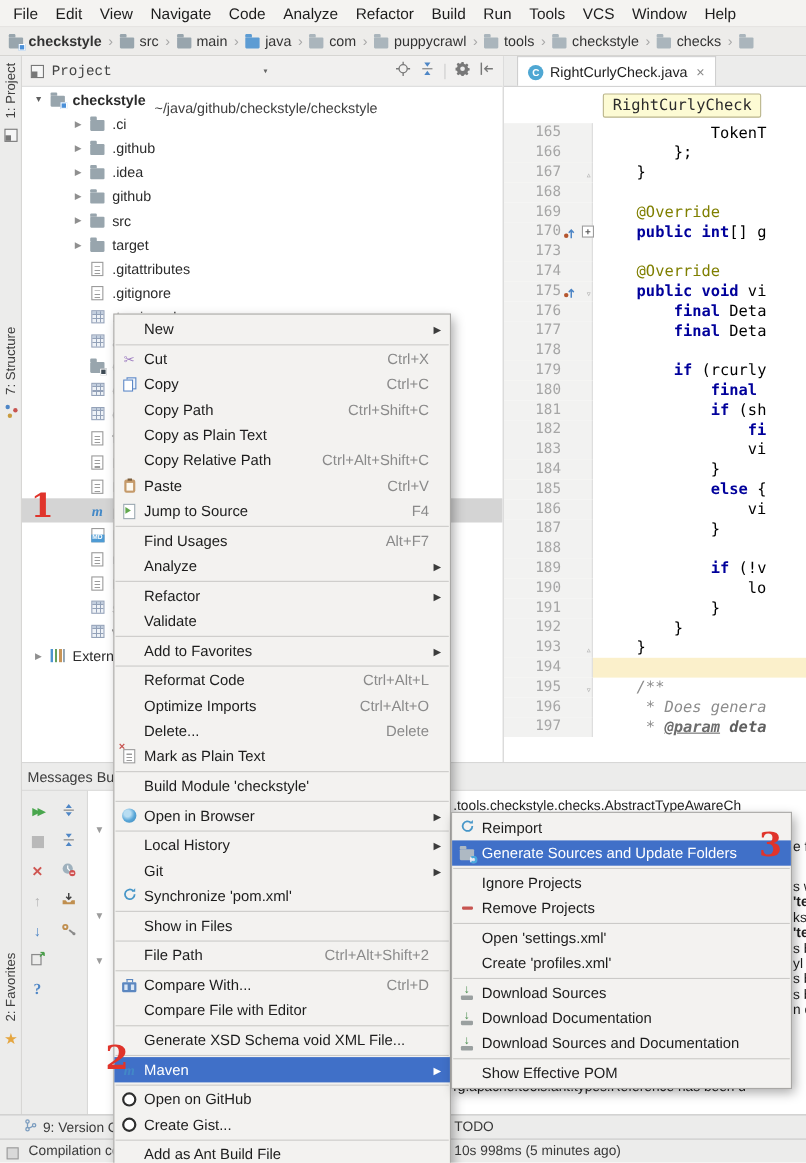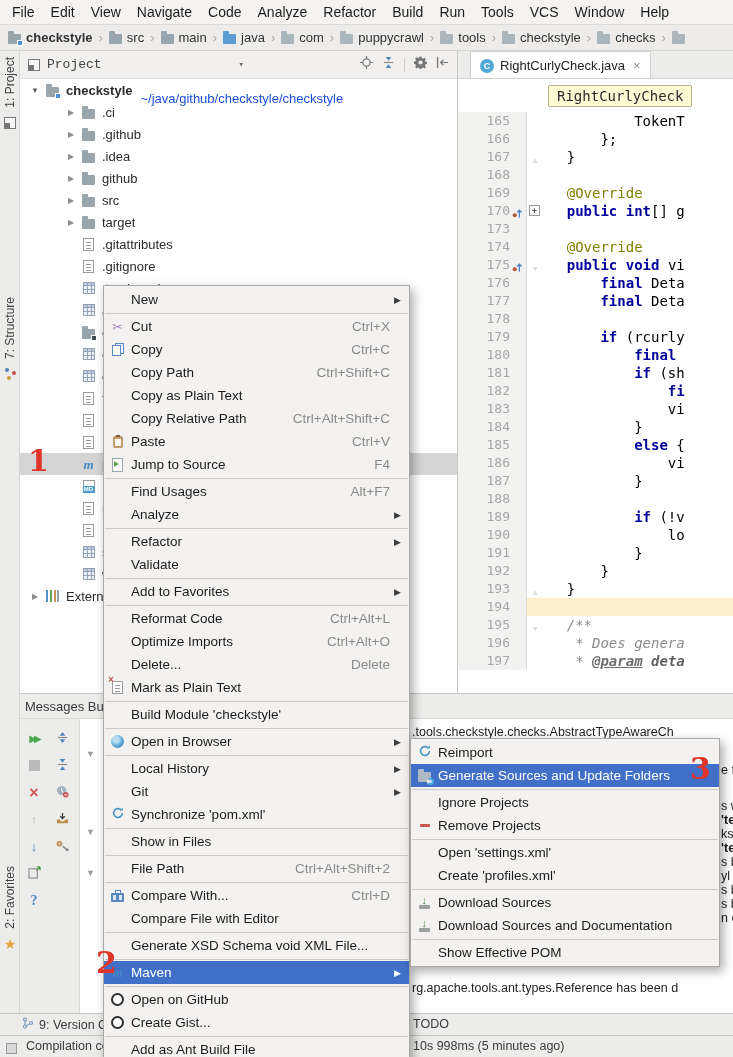--- a/index.html
+++ b/index.html
@@ -31,34 +31,34 @@
   .ph-icons{margin-left:auto;display:flex;align-items:center;gap:9px;}
   .ph-divider{width:1px;height:14px;background:#ccc;}
   #tree{position:absolute;top:28px;left:0;right:0;bottom:0;font-size:13px;color:#2b2b2b;overflow:hidden;}
   .trow{height:22px;display:flex;align-items:center;white-space:nowrap;}
   .trow.sel{background:#d4d4d4;}
   .trow.lvl0{padding-left:6px}.trow.lvl1{padding-left:42px}
   .t-arrow{width:18px;text-align:center;color:#8f8f8f;font-size:8px;flex:none;}
   .t-arrow.exp{color:#5f5f5f;}
   .t-ico{width:17px;flex:none;display:flex;justify-content:center;margin-right:5px;}
   .t-label.bold{font-weight:bold;}
-  .t-path{color:#1d4ed8;margin-left:8px;margin-top:16px;}
+  .t-path{color:#404040;margin-left:8px;margin-top:16px;}
   
   #editor{position:absolute;left:458px;top:51px;width:275px;height:642px;background:#fff;
     box-sizing:border-box;overflow:hidden;}
   .tabbar{height:28px;background:#ececeb;border-bottom:1px solid #d0d0d0;display:flex;
     align-items:flex-end;padding-left:12px;box-sizing:border-box;}
   .tab{height:27px;background:#fff;border:1px solid #cfcfcf;border-bottom:none;display:flex;
     align-items:center;gap:6px;padding:0 9px;font-size:13px;color:#222;box-sizing:border-box;}
   .tab-close{color:#8a8a8a;font-size:13px;margin-left:2px;}
   .badge{position:absolute;left:90px;top:34px;background:#fdfbd4;border:1px solid #b9b48a;
     padding:2px 8px;font:14px "DejaVu Sans Mono",monospace;color:#2b2b2b;border-radius:2px;}
   #code{position:absolute;left:0;top:61px;right:0;bottom:0;font:14px/18px "DejaVu Sans Mono",monospace;}
   .cl{height:18px;display:flex;}
-  .gut{width:69px;flex:none;background:#f2f2f1;border-right:1px solid #dcdcdc;display:flex;box-sizing:border-box;}
+  .gut{width:81px;flex:none;background:#f2f2f1;border-right:1px solid #dcdcdc;display:flex;box-sizing:border-box;}
   .lnum{width:52px;text-align:right;color:#a6a6a6;font-size:13px;flex:none;}
   .gfold{width:34px;position:relative;flex:none;}
   .codetxt{flex:1;white-space:pre;padding-left:6px;color:#000;}
   .cl.cur .codetxt{background:#fbf0cb;}
   .tk-k{color:#00009b;font-weight:bold}.tk-a{color:#7f7f00}.tk-p{color:#000}
   .tk-c{color:#8c8c8c;font-style:italic}
   .tk-ct{color:#6d6d6d;font-weight:bold;font-style:italic;text-decoration:underline}
   .tk-cb{color:#5f5f5f;font-weight:bold;font-style:italic}
   .fold-mark{position:absolute;right:6px;top:3px;color:#b0b0b0;font-size:9px;}
   .fold-plus{position:absolute;right:4px;top:3px;width:11px;height:11px;border:1px solid #9b9b9b;
@@ -1064,20 +1064,27 @@
       <span class="mi-ico">
         <span class="ico ico-download"></span>
       </span>
       <span class="mi-label">Download Sources</span>
       <span class="mi-arrow"></span>
     </div>
     <div class="mi">
       <span class="mi-ico">
         <span class="ico ico-download"></span>
       </span>
+      <span class="mi-label">Download Documentation</span>
+      <span class="mi-arrow"></span>
+    </div>
+    <div class="mi">
+      <span class="mi-ico">
+        <span class="ico ico-download"></span>
+      </span>
       <span class="mi-label">Download Sources and Documentation</span>
       <span class="mi-arrow"></span>
     </div>
     <div class="msep"></div>
     <div class="mi">
       <span class="mi-ico"></span>
       <span class="mi-label">Show Effective POM</span>
       <span class="mi-arrow"></span>
     </div>
   </div>

